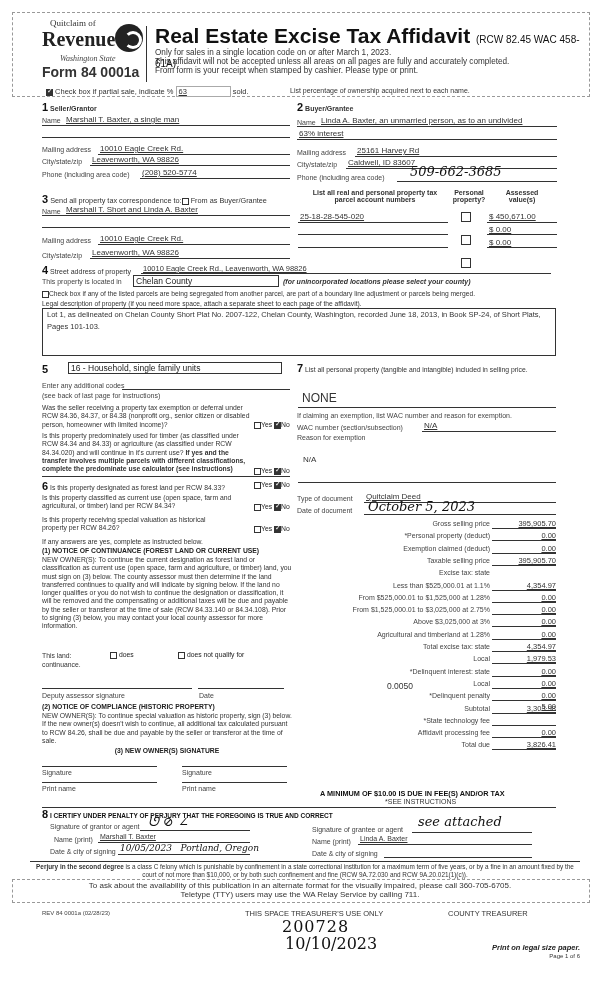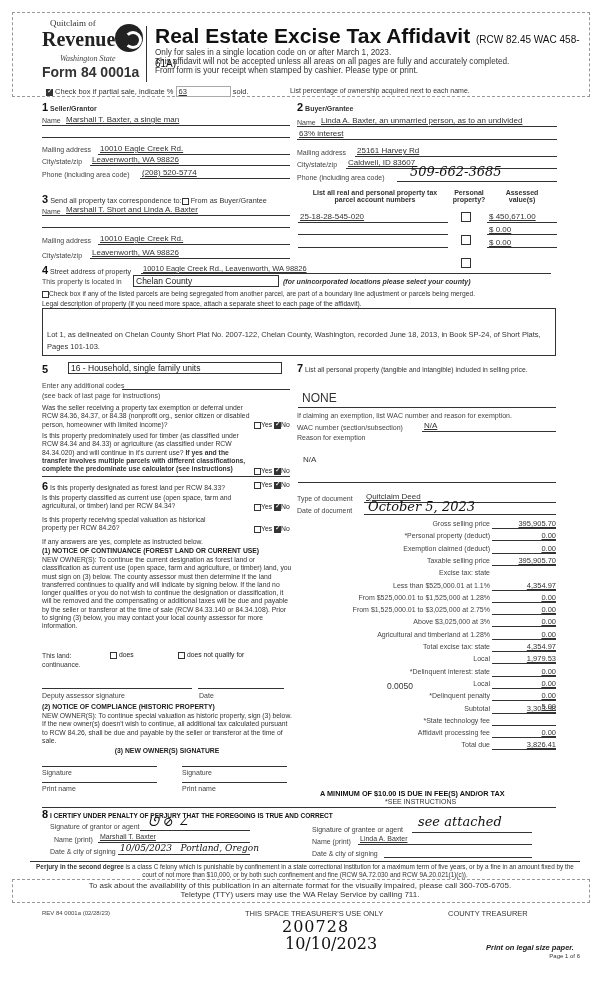--- a/index.html
+++ b/index.html
@@ -120,21 +120,21 @@
 </div>
 
 <div class="sec" style="left:42px;top:264px"><span class="num">4</span> <span>Street address of property</span></div>
 <div class="val" style="left:143px;top:264px;font-size:7.5px">10010 Eagle Creek Rd., Leavenworth, WA 98826</div>
 <div class="line" style="left:141px;top:273px;width:410px"></div>
 <div class="lbl" style="left:42px;top:278px">This property is located in</div>
 <div class="box" style="left:133px;top:275px;width:146px;height:12px;font-size:8.5px;padding-left:2px;color:#222">Chelan County</div>
 <div class="abs b" style="left:283px;top:278px;font-style:italic;font-size:7px;color:#333">(for unincorporated locations please select your county)</div>
 <div class="abs" style="left:42px;top:290px;font-size:6.7px;color:#333;white-space:nowrap"><span class="cb"></span><span>Check box if any of the listed parcels are being segregated from another parcel, are part of a boundary line adjustment or parcels being merged.</span></div>
 <div class="abs" style="left:42px;top:300px;font-size:6.7px;color:#333;white-space:nowrap">Legal description of property (if you need more space, attach a separate sheet to each page of the affidavit).</div>
-<div class="box" style="left:42px;top:308px;width:514px;height:48px;padding:20px 4px;font-size:7.5px;line-height:12px;color:#333">Lot 1, as delineated on Chelan County Short Plat No. 2007-122, Chelan County, Washington, recorded June 18, 2013, in Book SP-24, of Short Plats, Pages 101-103.</div>
+<div class="box" style="left:42px;top:308px;width:514px;height:48px;padding:0 4px;font-size:7.5px;line-height:12px;color:#333">Lot 1, as delineated on Chelan County Short Plat No. 2007-122, Chelan County, Washington, recorded June 18, 2013, in Book SP-24, of Short Plats, Pages 101-103.</div>
 
 <div class="abs num" style="left:42px;top:363px">5</div>
 <div class="box" style="left:68px;top:362px;width:214px;height:12px;font-size:8.5px;padding-left:2px;color:#222">16 - Household, single family units</div>
 <div class="lbl" style="left:42px;top:382px">Enter any additional codes</div>
 <div class="line" style="left:122px;top:389px;width:168px"></div>
 <div class="lbl" style="left:42px;top:392px">(see back of last page for instructions)</div>
 <div class="para" style="left:42px;top:404px;width:212px">Was the seller receiving a property tax exemption or deferral under RCW 84.36, 84.37, or 84.38 (nonprofit org., senior citizen or disabled person, homeowner with limited income)?</div>
 <div class="abs" style="left:254px;top:421px;font-size:6.8px;white-space:nowrap"><span class="cb"></span><span>Yes</span> <span class="cb on"></span><span>No</span></div>
 <div class="para" style="left:42px;top:432px;width:212px"><span>Is this property predominately used for timber (as classified under RCW 84.34 and 84.33) or agriculture (as classified under RCW 84.34.020) and will continue in it's current use?</span> <b>If yes and the transfer involves multiple parcels with different classifications, complete the predominate use calculator (see instructions)</b></div>
 <div class="abs" style="left:254px;top:467px;font-size:6.8px;white-space:nowrap"><span class="cb"></span><span>Yes</span> <span class="cb on"></span><span>No</span></div>
@@ -269,14 +269,14 @@
 
 <div class="line" style="left:30px;top:861px;width:550px"></div>
 <div class="abs" style="left:30px;top:863px;width:550px;text-align:center;font-size:6.4px;line-height:7.5px;color:#333"><b>Perjury in the second degree</b> <span>is a class C felony which is punishable by confinement in a state correctional institution for a maximum term of five years, or by a fine in an amount fixed by the court of not more than $10,000, or by both such confinement and fine (RCW 9A.72.030 and RCW 9A.20.021(1)(c)).</span></div>
 <div class="abs" style="left:12px;top:879px;width:578px;height:24px;border:1px dashed #999"></div>
 <div class="abs" style="left:80px;top:881px;width:440px;text-align:center;font-size:8px;line-height:9px;color:#333">To ask about the availability of this publication in an alternate format for the visually impaired, please call 360-705-6705. Teletype (TTY) users may use the WA Relay Service by calling 711.</div>
 <div class="abs" style="left:42px;top:910px;font-size:6px;color:#444">REV 84 0001a  (02/28/23)</div>
 <div class="abs" style="left:245px;top:909px;font-size:7.5px;color:#333">THIS SPACE TREASURER'S USE ONLY</div>
 <div class="abs" style="left:448px;top:909px;font-size:7.5px;color:#333">COUNTY TREASURER</div>
 <div class="abs hand" style="left:282px;top:917px;font-size:16px;font-style:normal;letter-spacing:1px">200728</div>
 <div class="abs hand" style="left:285px;top:934px;font-size:16px;font-style:normal">10/10/2023</div>
-<div class="abs b" style="left:480px;top:943px;font-style:italic;font-size:7.5px;color:#222;width:100px;text-align:center">Print on legal size paper.</div>
+<div class="abs b" style="left:480px;top:943px;font-style:italic;font-size:7.5px;color:#222;width:100px;text-align:right">Print on legal size paper.</div>
 <div class="abs" style="left:480px;top:953px;font-size:6px;color:#333;width:100px;text-align:right">Page 1 of 6</div>
 
 </body></html>

